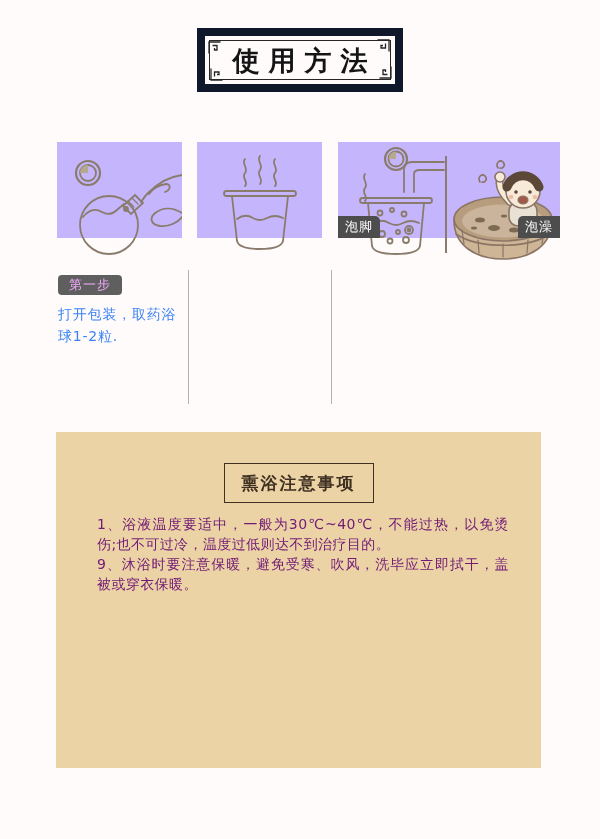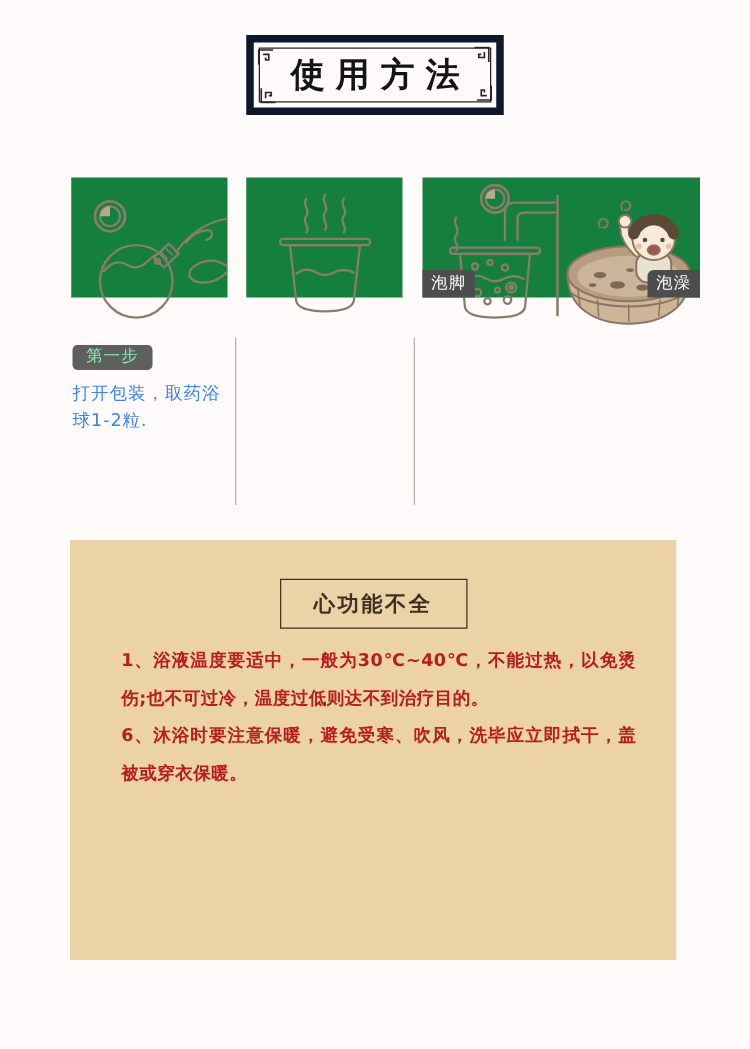--- a/index.html
+++ b/index.html
@@ -1,63 +1,63 @@
 <!DOCTYPE html>
 <html><head>
 <meta charset="utf-8">
 <style>
   html,body{margin:0;padding:0;}
   body{font-family:"DejaVu Sans","Liberation Sans",sans-serif;}
   .page{position:relative;width:600px;height:839px;background:#fffbfb;overflow:hidden;}
 
   
   .title-box{position:absolute;left:197px;top:28px;width:206px;height:64px;
-    border:6px solid #0f172a;background:#fffbfb;box-sizing:border-box;}
+    border:8px solid #0f172a;background:#fffbfb;box-sizing:border-box;}
   .title-inner{position:absolute;left:4px;top:4px;right:4px;bottom:4px;
     border:1.5px solid #262626;display:flex;align-items:center;justify-content:center;}
   .title-text{font-family:"DejaVu Serif","Liberation Serif",serif;font-weight:bold;
     font-size:27px;letter-spacing:9px;color:#141414;margin:0;padding-left:9px;line-height:1;}
   .corner{position:absolute;width:13px;height:13px;}
   .c-tl{left:3px;top:3px;}
   .c-tr{right:3px;top:3px;transform:rotate(90deg);}
   .c-br{right:3px;bottom:3px;transform:rotate(180deg);}
   .c-bl{left:3px;bottom:3px;transform:rotate(270deg);}
 
   
-  .panel{position:absolute;top:142px;height:96px;background:#15803d;}
+  .panel{position:absolute;top:142px;height:96px;background:#c4b5fd;}
   .panel-1{left:57px;width:125px;}
   .panel-2{left:197px;width:125px;}
   .panel-3{left:338px;width:222px;}
   .panel svg{display:block;}
   .illus3-divider{position:absolute;left:107px;top:14px;width:1.5px;height:97px;background:#8a7c6d;}
   .tag{position:absolute;background:#4d4d4d;color:#fff;font-size:13px;line-height:1;
     padding:4px 7px 5px;letter-spacing:1px;}
   .tag-foot{left:0;bottom:0;border-radius:0 5px 0 0;}
   .tag-bath{right:0;bottom:0;border-radius:5px 0 0 0;}
 
   
   .col-divider{position:absolute;top:270px;width:1px;height:134px;background:#b5b0aa;}
   .cd-1{left:188px;} .cd-2{left:331px;}
   .step{position:absolute;top:274px;}
   .step-1{left:58px;width:128px;}
   .step-2{left:197px;width:132px;}
   .step-3{left:343px;width:208px;}
-  .badge{display:inline-block;background:#5f5f5f;color:#86efac;font-size:13px;
+  .badge{display:inline-block;background:#5f5f5f;color:#f0abfc;font-size:13px;
     padding:3px 11px 4px;border-radius:4px;letter-spacing:1px;line-height:1;}
   .step p{margin:8px 0 0;font-size:14px;line-height:22px;color:#3b82f6;letter-spacing:0.8px;}
 
   
   .notice{position:absolute;left:56px;top:432px;width:485px;height:336px;
     background:#ecd3a6;box-sizing:border-box;}
   .notice-title{margin:31px auto 0;width:150px;height:40px;border:1.5px solid #3f3122;
     display:flex;align-items:center;justify-content:center;box-sizing:border-box;
     font-size:17px;font-weight:bold;color:#3f3122;letter-spacing:2px;}
   .notice-body{margin:11px 32px 0 41px;}
-  .notice-body p{margin:0;font-size:14px;font-weight:bold;line-height:30px;
-    color:#b91c1c;letter-spacing:0.4px;text-align:justify;}
+  .notice-body p{margin:0;font-size:14px;font-weight:normal;line-height:20px;
+    color:#701a75;letter-spacing:0.4px;text-align:justify;}
 </style>
 </head>
 <body>
 
 <div class="page">
 
   <div class="title-box">
     <span class="corner c-tl">
       <svg width="13" height="13" viewBox="0 0 13 13">
           <path d="M12.5,1 H1 V12.5 M4.5,4.5 H9 V9 H6.5 V7" fill="none" stroke="#262626" stroke-width="1.3"></path>
@@ -178,20 +178,20 @@
 
   <div class="col-divider cd-1"></div>
   <div class="col-divider cd-2"></div>
 
   <div class="step step-1">
     <span class="badge">第一步</span>
     <p>打开包装，取药浴球1-2粒.</p>
   </div>
 
   <div class="notice">
-    <div class="notice-title">心功能不全</div>
+    <div class="notice-title">熏浴注意事项</div>
     <div class="notice-body">
       <p>1、浴液温度要适中，一般为30℃~40℃，不能过热，以免烫伤;也不可过冷，温度过低则达不到治疗目的。</p>
-      <p>6、沐浴时要注意保暖，避免受寒、吹风，洗毕应立即拭干，盖被或穿衣保暖。</p>
+      <p>9、沐浴时要注意保暖，避免受寒、吹风，洗毕应立即拭干，盖被或穿衣保暖。</p>
     </div>
   </div>
 
 </div>
 
 </body></html>

